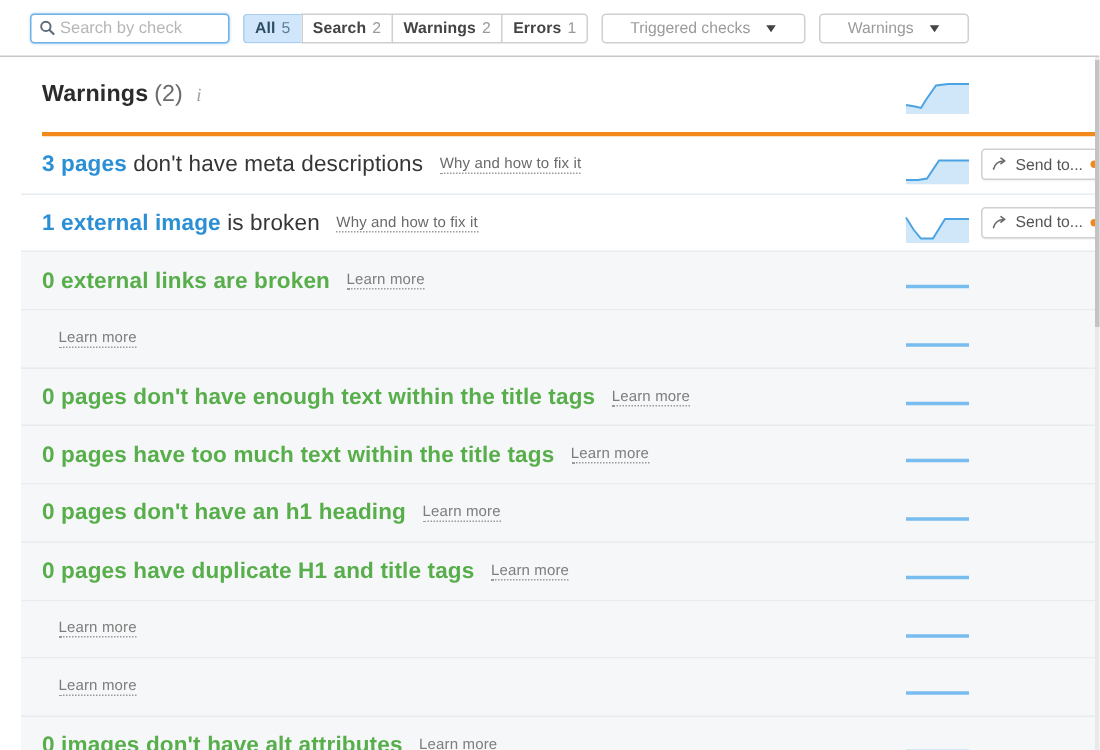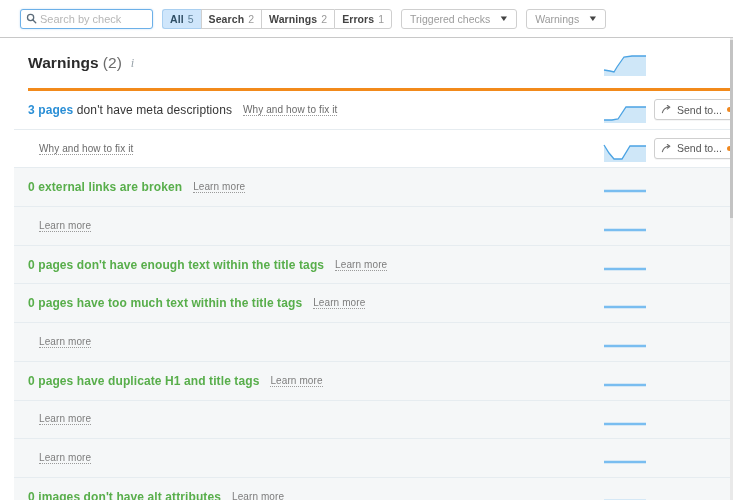--- a/index.html
+++ b/index.html
@@ -97,21 +97,21 @@
 
   .dropdown {
     height: 20px;
     box-sizing: border-box;
     border: 1px solid #cfcfcf;
     border-radius: 3px;
     background: #fff;
     display: flex;
     align-items: center;
     gap: 10px;
-    padding: 0 8px;
+    padding: 0 18px;
     font-size: 10.5px;
     color: #9b9b9b;
     white-space: nowrap;
     margin-right: 9px;
     cursor: pointer;
   }
   .caret {
     font-size: 8px;
     color: #444;
     line-height: 1;
@@ -188,21 +188,21 @@
     display: flex;
     align-items: center;
     border-bottom: 1px solid #e6ecf0;
     box-sizing: border-box;
     padding-left: 14px;
   }
   .row.zero { background: #f5f7f8; }
   .row.active { background: #ffffff; }
 
   .row-text {
-    font-size: 12px;
+    font-size: 15px;
     white-space: nowrap;
     letter-spacing: .1px;
   }
   .row.active .row-text { color: #353535; }
   .row-count {
     color: #2b8fd6;
     font-weight: bold;
     cursor: pointer;
   }
   .row.zero .row-text { color: #58ae4b; font-weight: bold; }
@@ -360,20 +360,21 @@
                   <path d="M1.5,9.5 C2.5,5.5 5.5,3.8 8.6,3.6" fill="none" stroke="#6a6a6a" stroke-width="1.2" stroke-linecap="round"></path>
                   <path d="M6.9,1.6 L9.6,3.6 L6.9,5.6" fill="none" stroke="#6a6a6a" stroke-width="1.2" stroke-linecap="round" stroke-linejoin="round"></path>
                 </svg>
               </span>
               <span>Send to...</span>
               <span class="dot-orange"></span>
             </div>
           </div>
         </div>
         <div class="row active">
+          <span class="row-text"><span class="row-count">1 external image</span> is broken</span>
           <span class="row-link">Why and how to fix it</span>
           <svg class="row-spark" viewBox="0 0 46 25">
             <path d="M2,8 L7,16 L12,22 L20,22 L28,9 L44,9 L44,25 L2,25 Z" fill="#cfe7f8"></path>
             <polyline points="2,8 7,16 12,22 20,22 28,9 44,9" fill="none" stroke="#4ba3e3" stroke-width="1.3"></polyline>
           </svg>
           <div class="row-actions">
             <div class="btn">
               <span class="btn-ico">
                 <svg width="11" height="11" viewBox="0 0 12 12">
                   <path d="M1.5,9.5 C2.5,5.5 5.5,3.8 8.6,3.6" fill="none" stroke="#6a6a6a" stroke-width="1.2" stroke-linecap="round"></path>
@@ -406,20 +407,21 @@
           </svg>
         </div>
         <div class="row zero">
           <span class="row-text"><span class="row-count" style="color: inherit;">0</span> pages have too much text within the title tags</span>
           <span class="row-link">Learn more</span>
           <svg class="row-spark" viewBox="0 0 46 25">
             <polyline points="2,16 44,16" fill="none" stroke="#79bdf0" stroke-width="2.4"></polyline>
           </svg>
         </div>
         <div class="row zero">
+          <span class="row-text"><span class="row-count" style="color: inherit;">0</span> pages don't have an h1 heading</span>
           <span class="row-link">Learn more</span>
           <svg class="row-spark" viewBox="0 0 46 25">
             <polyline points="2,16 44,16" fill="none" stroke="#79bdf0" stroke-width="2.4"></polyline>
           </svg>
         </div>
         <div class="row zero">
           <span class="row-text"><span class="row-count" style="color: inherit;">0</span> pages have duplicate H1 and title tags</span>
           <span class="row-link">Learn more</span>
           <svg class="row-spark" viewBox="0 0 46 25">
             <polyline points="2,16 44,16" fill="none" stroke="#79bdf0" stroke-width="2.4"></polyline>

